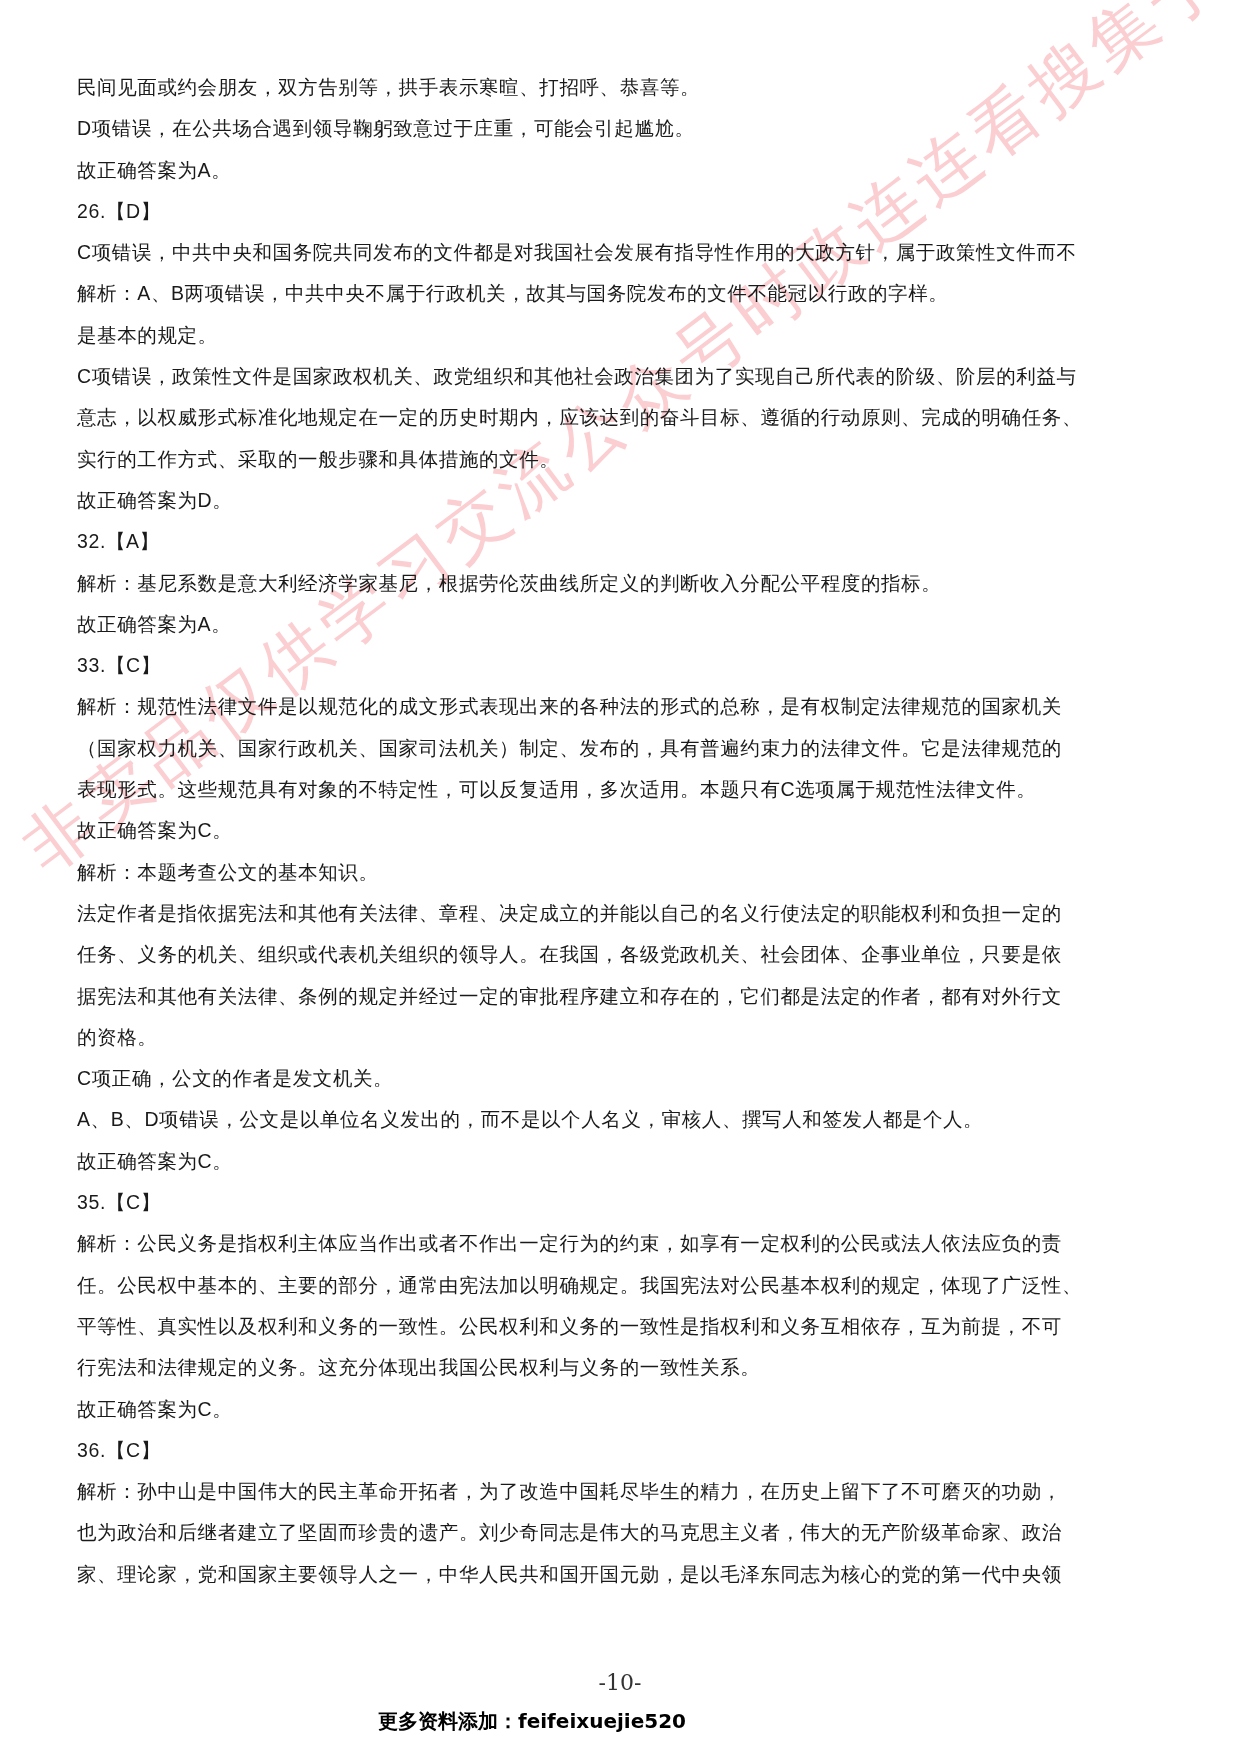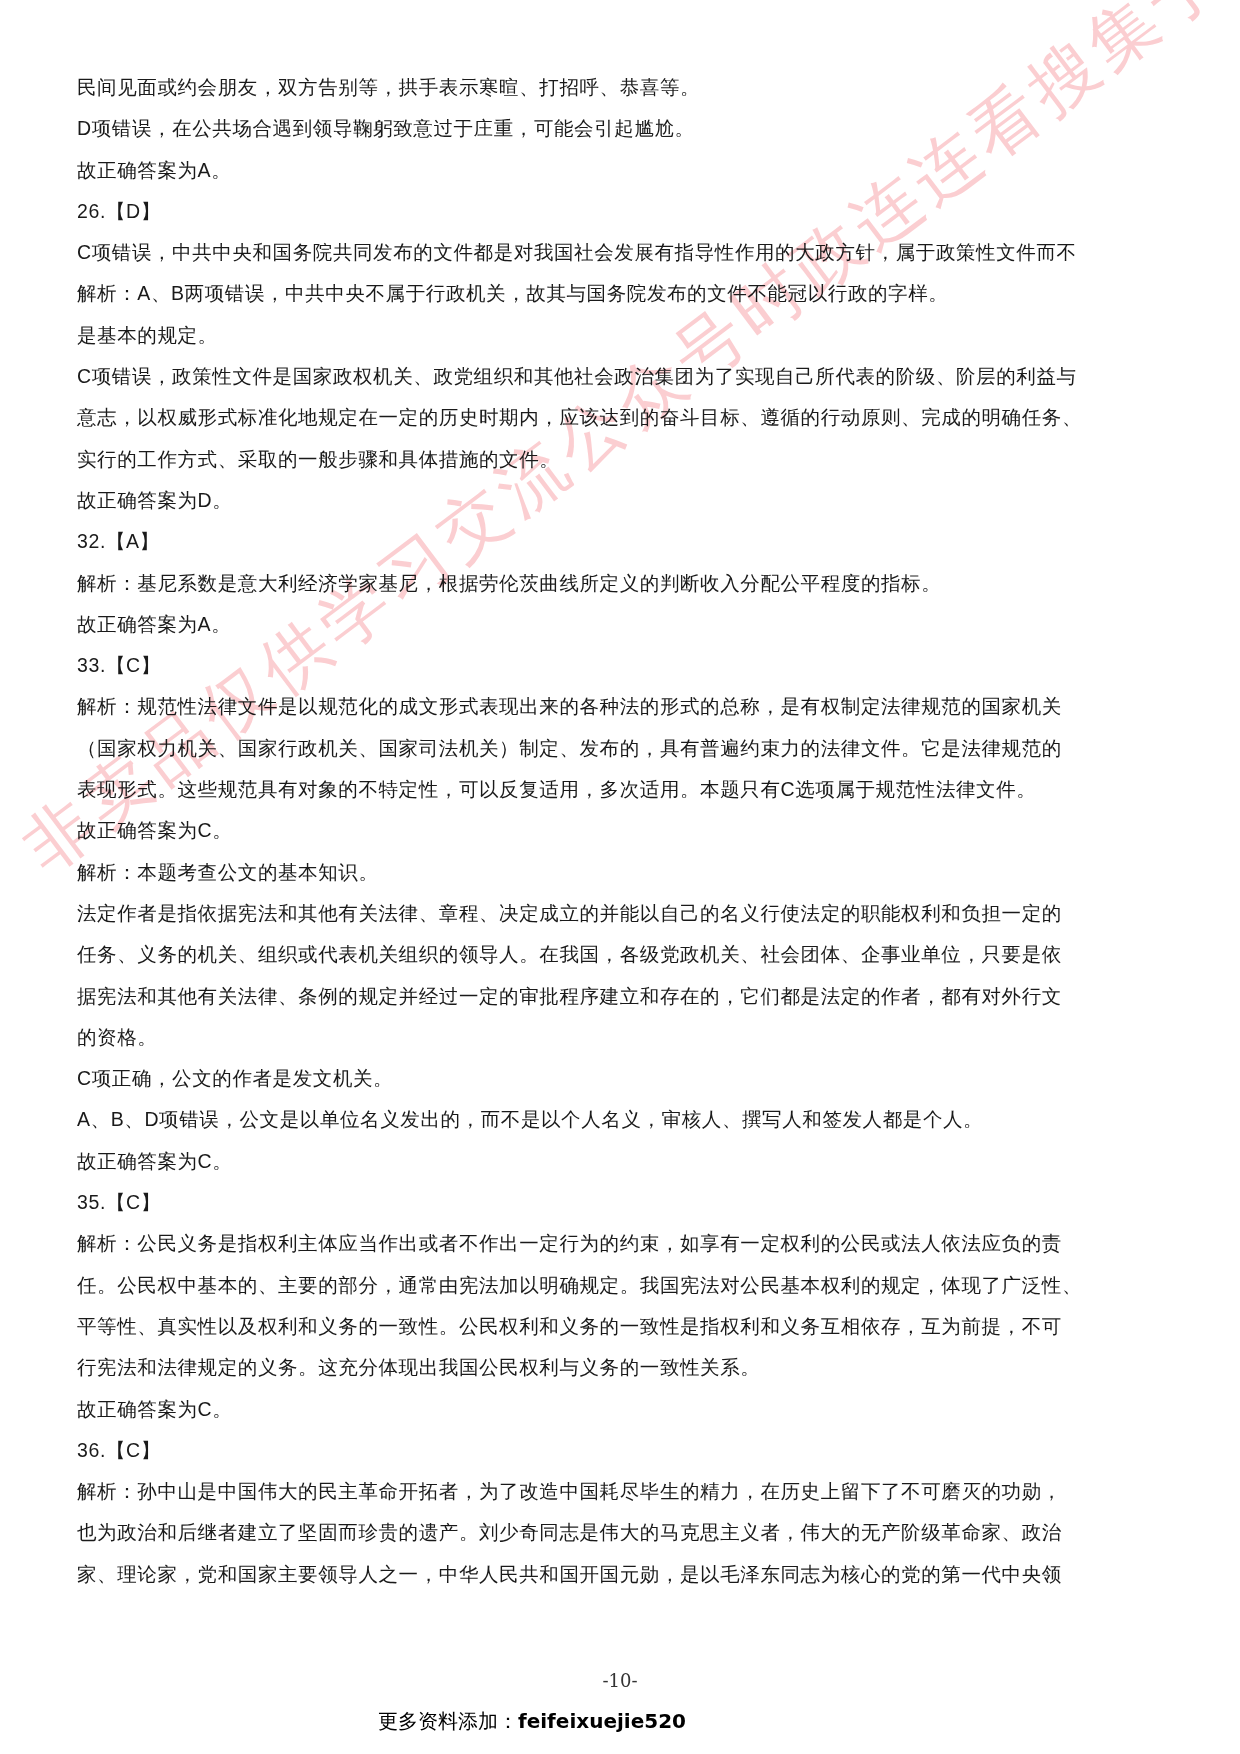--- a/index.html
+++ b/index.html
@@ -6,27 +6,27 @@
   body { width: 1240px; height: 1754px; position: relative; overflow: hidden; }
   .page { position: absolute; left: 0; top: 0; width: 1240px; height: 1754px; background: #fff; }
   .content {
     position: absolute; left: 77px; top: 67px; width: 1090px;
     font-family: Liberation Sans, sans-serif;
     font-size: 19.5px; color: #1a1a1a;
   }
   .line { height: 41.3px; line-height: 41.3px; white-space: nowrap; overflow: visible; letter-spacing: 0.6px; }
   .pageno {
     position: absolute; left: 0; width: 1240px; top: 1670px; text-align: center;
-    font-family: "DejaVu Serif", "Liberation Serif", serif; font-size: 18px; color: #333;
+    font-family: "DejaVu Serif", "Liberation Serif", serif; font-size: 22px; color: #333;
   }
   .footer {
     position: absolute; left: 378px; top: 1708px;
     font-family: "DejaVu Sans", "Liberation Sans", sans-serif; font-size: 20px; color: #000;
   }
-  .footer .label { font-family: "DejaVu Serif", "Liberation Serif", serif; font-weight: normal; }
+  .footer .label { font-family: "DejaVu Serif", "Liberation Serif", serif; font-weight: bold; }
   .footer .handle { font-weight: bold; }
   .watermark {
     position: absolute; left: 5px; top: 820px; width: 1500px;
     transform-origin: 0 0; transform: rotate(-37deg);
     font-family: "DejaVu Serif", "Liberation Serif", serif;
     font-size: 68px; letter-spacing: 6px;
     color: rgba(240, 80, 90, 0.28); white-space: nowrap; pointer-events: none;
   }
 </style>
 </head>

